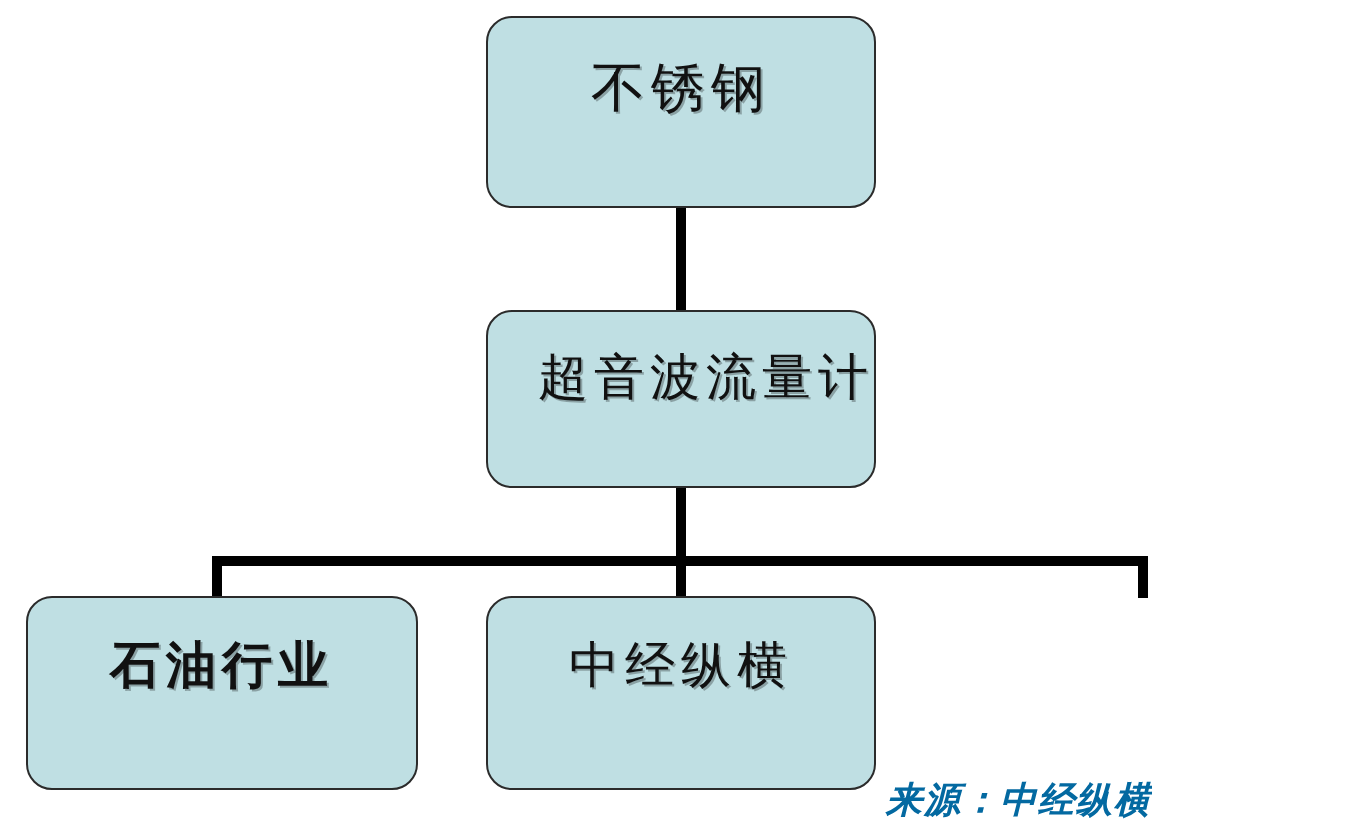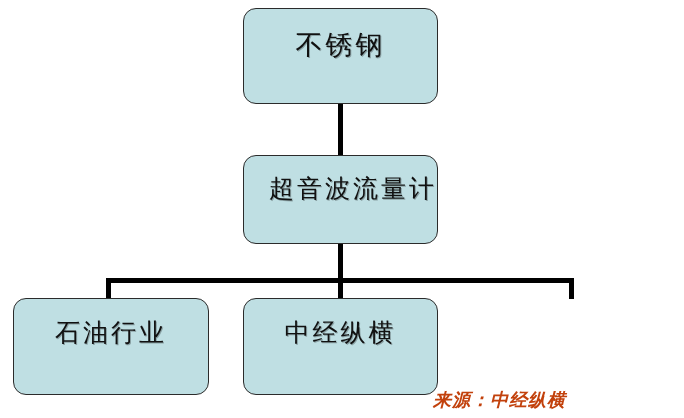--- a/index.html
+++ b/index.html
@@ -39,21 +39,21 @@
     text-shadow: 1px 1px 0 rgba(0,0,0,0.28);
   }
 
   
   #node-root      { left: 243px; top: 8px;   width: 195px; height: 96px; }
   #node-root .node-label      { font-size: 27px; margin-top: 22px; }
 
   #node-product   { left: 243px; top: 155px; width: 195px; height: 89px; justify-content: flex-end; }
   #node-product .node-label   { font-size: 25px; margin-top: 20px; }
 
-  #node-app-oil   { left: 13px;  top: 298px; width: 196px; height: 97px; }
+  #node-app-oil   { left: 13px;  top: 298px; width: 196px; height: 97px; font-weight: bold; }
   #node-app-power { left: 243px; top: 298px; width: 195px; height: 97px; }
   #node-app-other { left: 473px; top: 298px; width: 196px; height: 97px; }
   #node-app-oil .node-label,
   #node-app-power .node-label,
   #node-app-other .node-label { font-size: 25px; margin-top: 21px; }
 
   
   .connector {
     position: absolute;
     background: #000000;
@@ -66,27 +66,27 @@
   
   #bus-horizontal    { left: 106px; top: 278px; width: 468px; height: 5px; }
   
   #drop-oil          { left: 106px; top: 278px; width: 5px; height: 21px; }
   #drop-power        { left: 338px; top: 278px; width: 5px; height: 21px; }
   #drop-other        { left: 569px; top: 278px; width: 5px; height: 21px; }
 
   
   #source-caption {
     position: absolute;
-    right: 10px;
+    right: 0;
     bottom: 6px;
     font-family: "DejaVu Sans", sans-serif;
     font-weight: bold;
     font-style: italic;
     font-size: 18px;
-    color: #c2410c;
+    color: #0369a1;
     letter-spacing: 1px;
     white-space: nowrap;
     z-index: 3;
   }
 </style>
 </head>
 <body>
 
 <div id="canvas">
 

